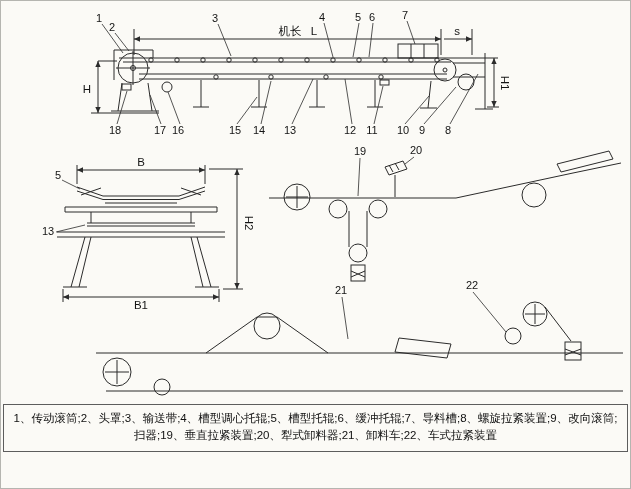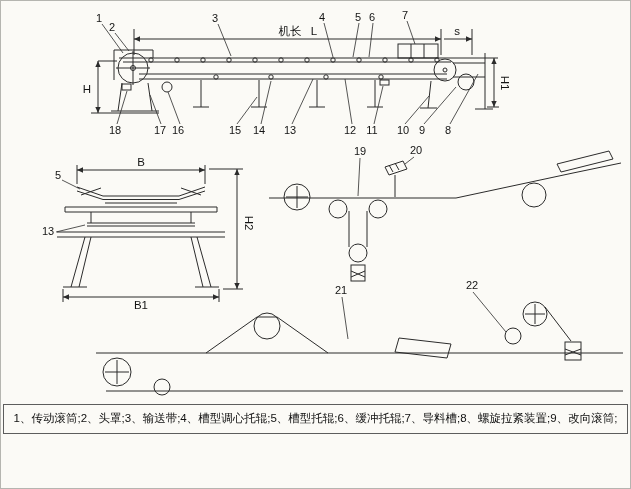--- a/index.html
+++ b/index.html
@@ -314,15 +314,16 @@
       </g>
     </g>
     <g>
       <text x="340" y="293">21</text>
       <text x="471" y="288">22</text>
     </g>
   </svg>
 
   <div class="legend">
     <div>1、传动滚筒;2、头罩;3、输送带;4、槽型调心托辊;5、槽型托辊;6、缓冲托辊;7、导料槽;8、螺旋拉紧装置;9、改向滚筒;</div>
+    <div>扫器;19、垂直拉紧装置;20、犁式卸料器;21、卸料车;22、车式拉紧装置</div>
   </div>
 
 </div>
 
 </body></html>

